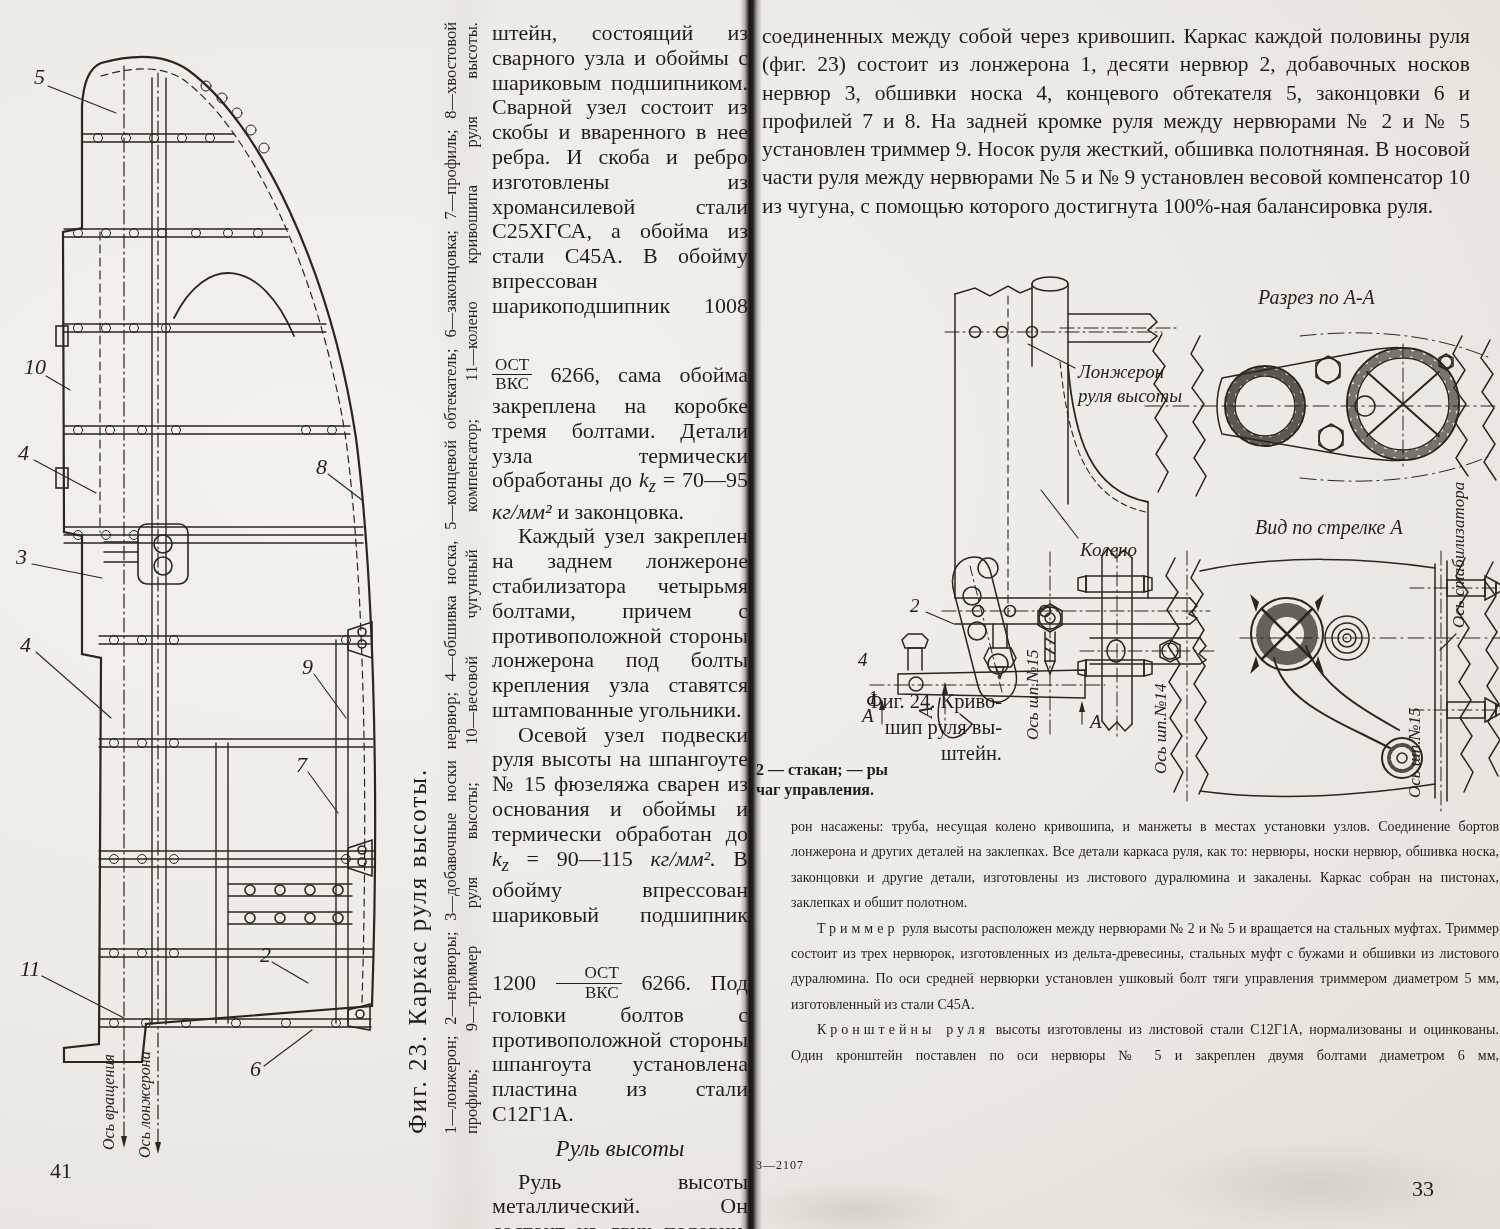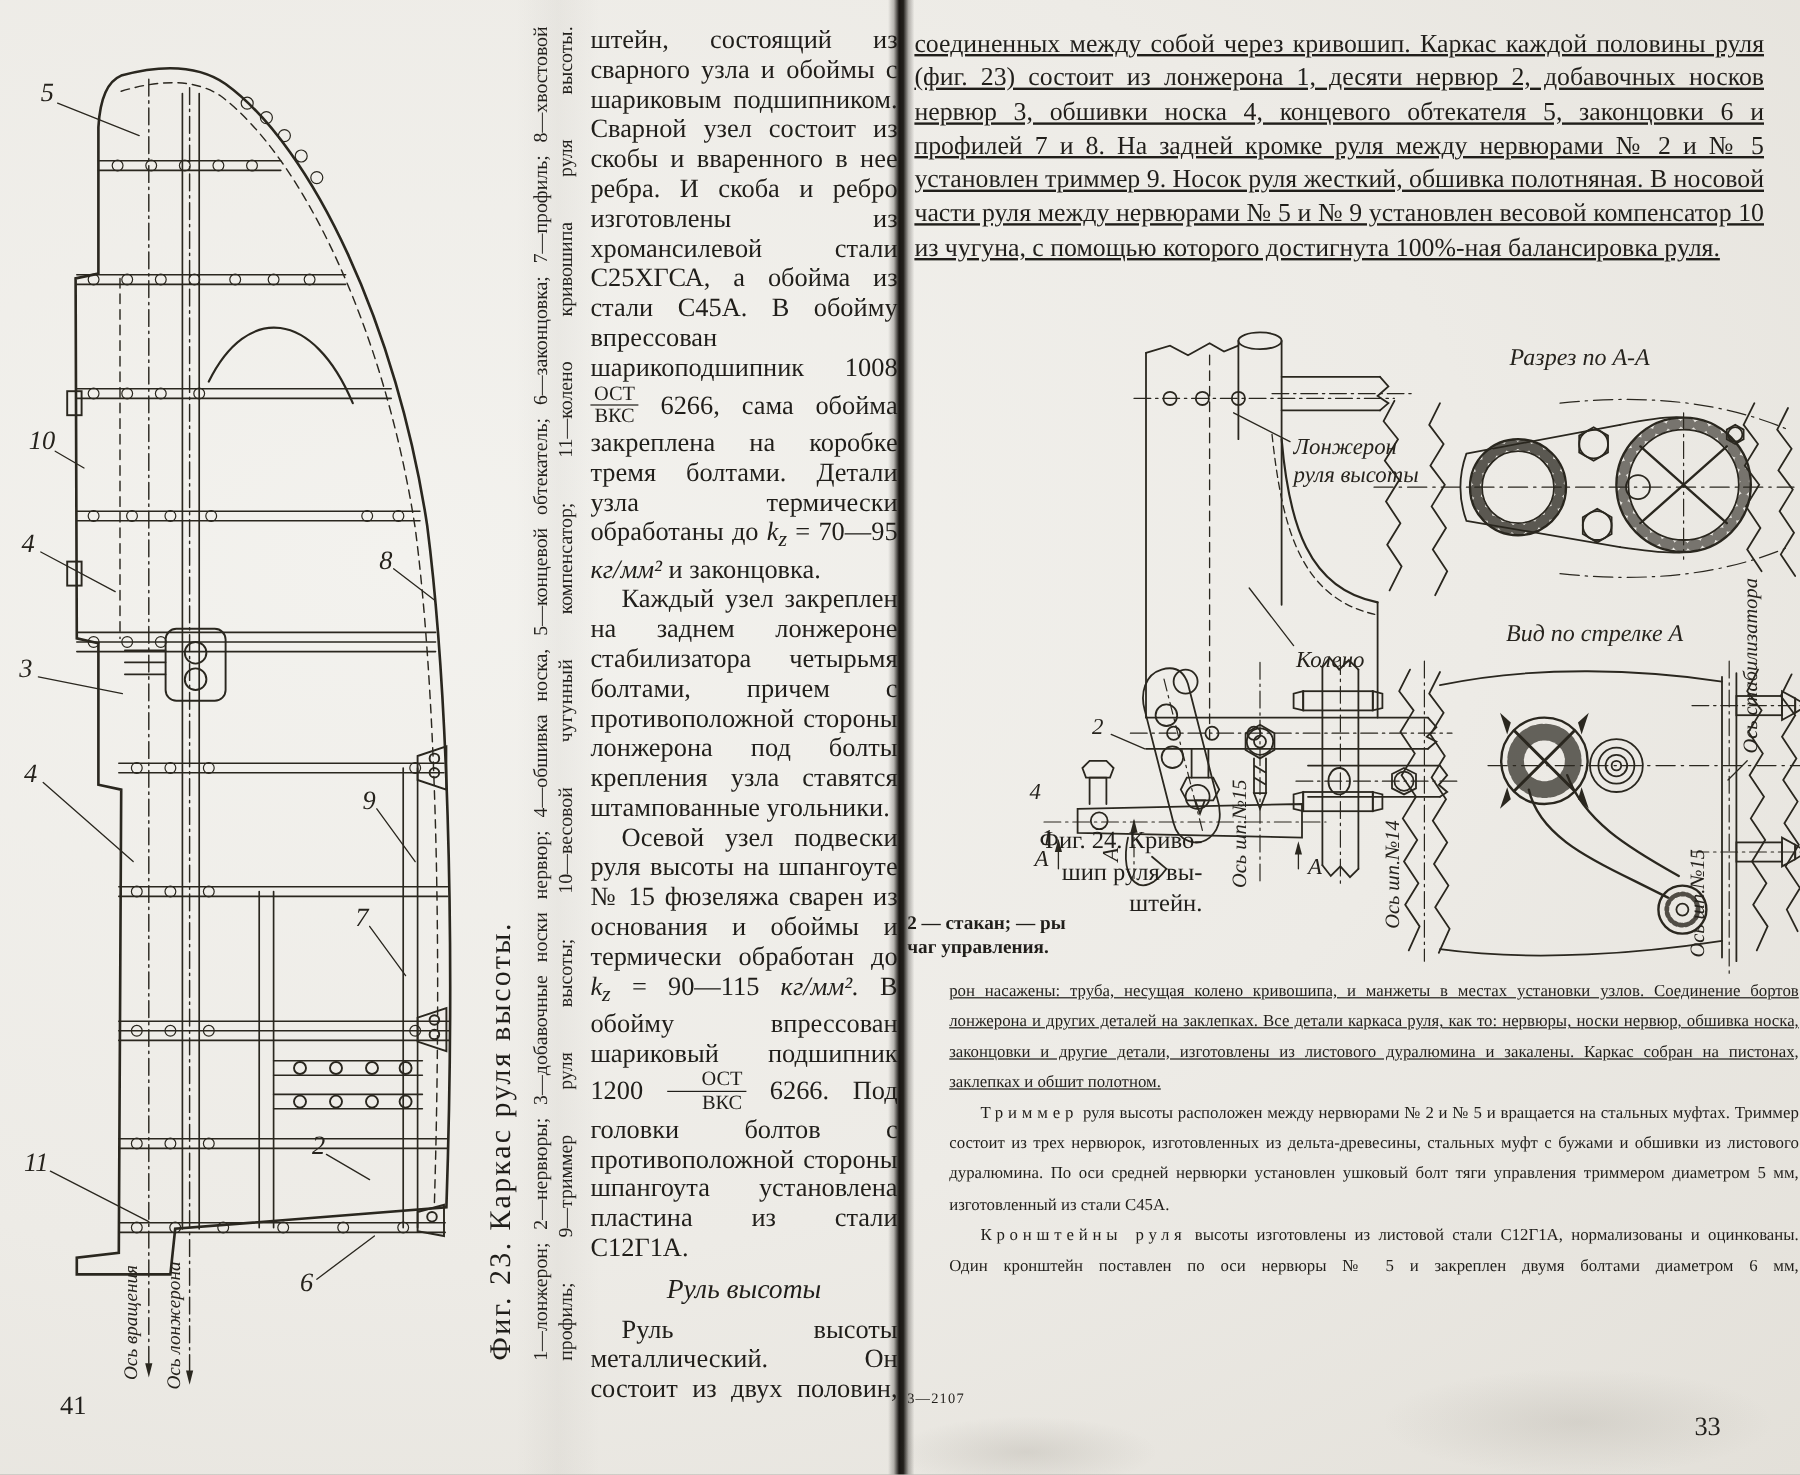--- a/index.html
+++ b/index.html
@@ -32,29 +32,29 @@
   .colmid p.noind{text-indent:0;}
   .rtop{
     position:absolute;left:762px;top:22px;width:708px;
     font-size:21.5px;line-height:28.3px;text-align:justify;
   }
   .rbot{
     position:absolute;left:762px;top:814px;width:708px;
     font-size:14px;line-height:25.4px;text-align:justify;padding-left:29px;
   }
   .rtop p,.rbot p{margin:0;text-indent:26px;}
-  .rtop p.noind,.rbot p.noind{text-indent:0;text-decoration:underline;}
+  .rtop p.noind,.rbot p.noind{text-indent:0;}
   .jlast{text-align-last:justify;}
   .sp{letter-spacing:4px;}
   .colheading{
     text-align:right;font-style:italic;font-size:23px;
     margin:10px 0 8px 0 !important;text-indent:0 !important;text-align-last:center;
   }
   .frac{display:inline-block;vertical-align:-0.45em;text-align:center;
-        font-size:17px;line-height:1.1;}
+        font-size:17px;line-height:1.1;margin-top:37px;}
   .frac .num{display:block;border-bottom:1.4px solid #201e1a;padding:0 3px;}
   .frac .den{display:block;}
   .pagenum{position:absolute;font-size:22px;}
   .sig{position:absolute;font-size:12px;letter-spacing:1px;}
 
   
   .vcap{
     position:absolute;left:404px;top:1134px;width:1112px;
     transform:rotate(-90deg);transform-origin:left top;
   }

